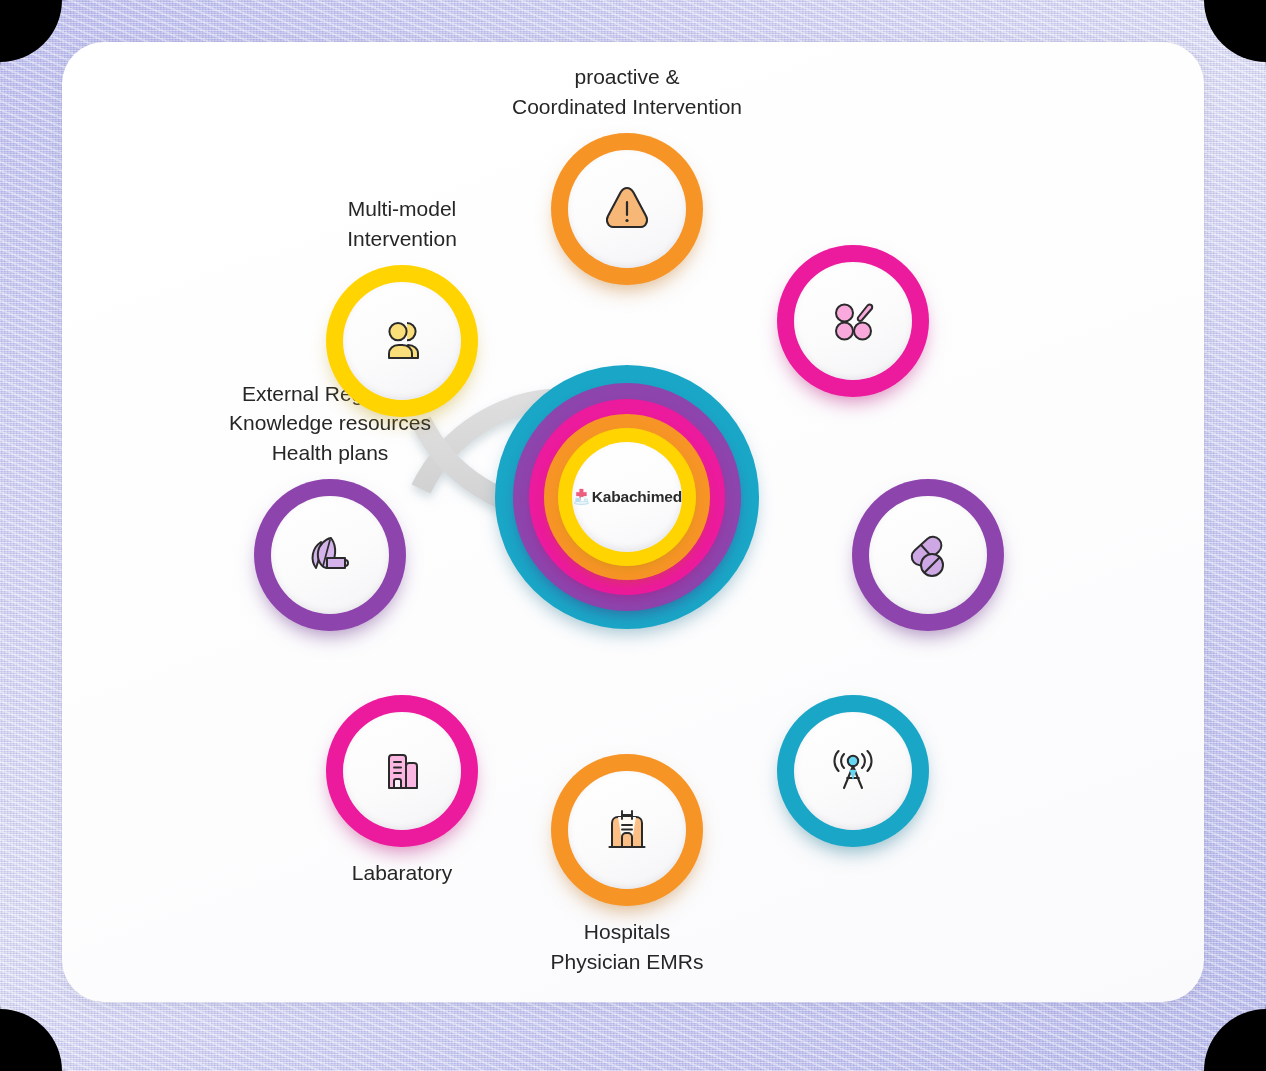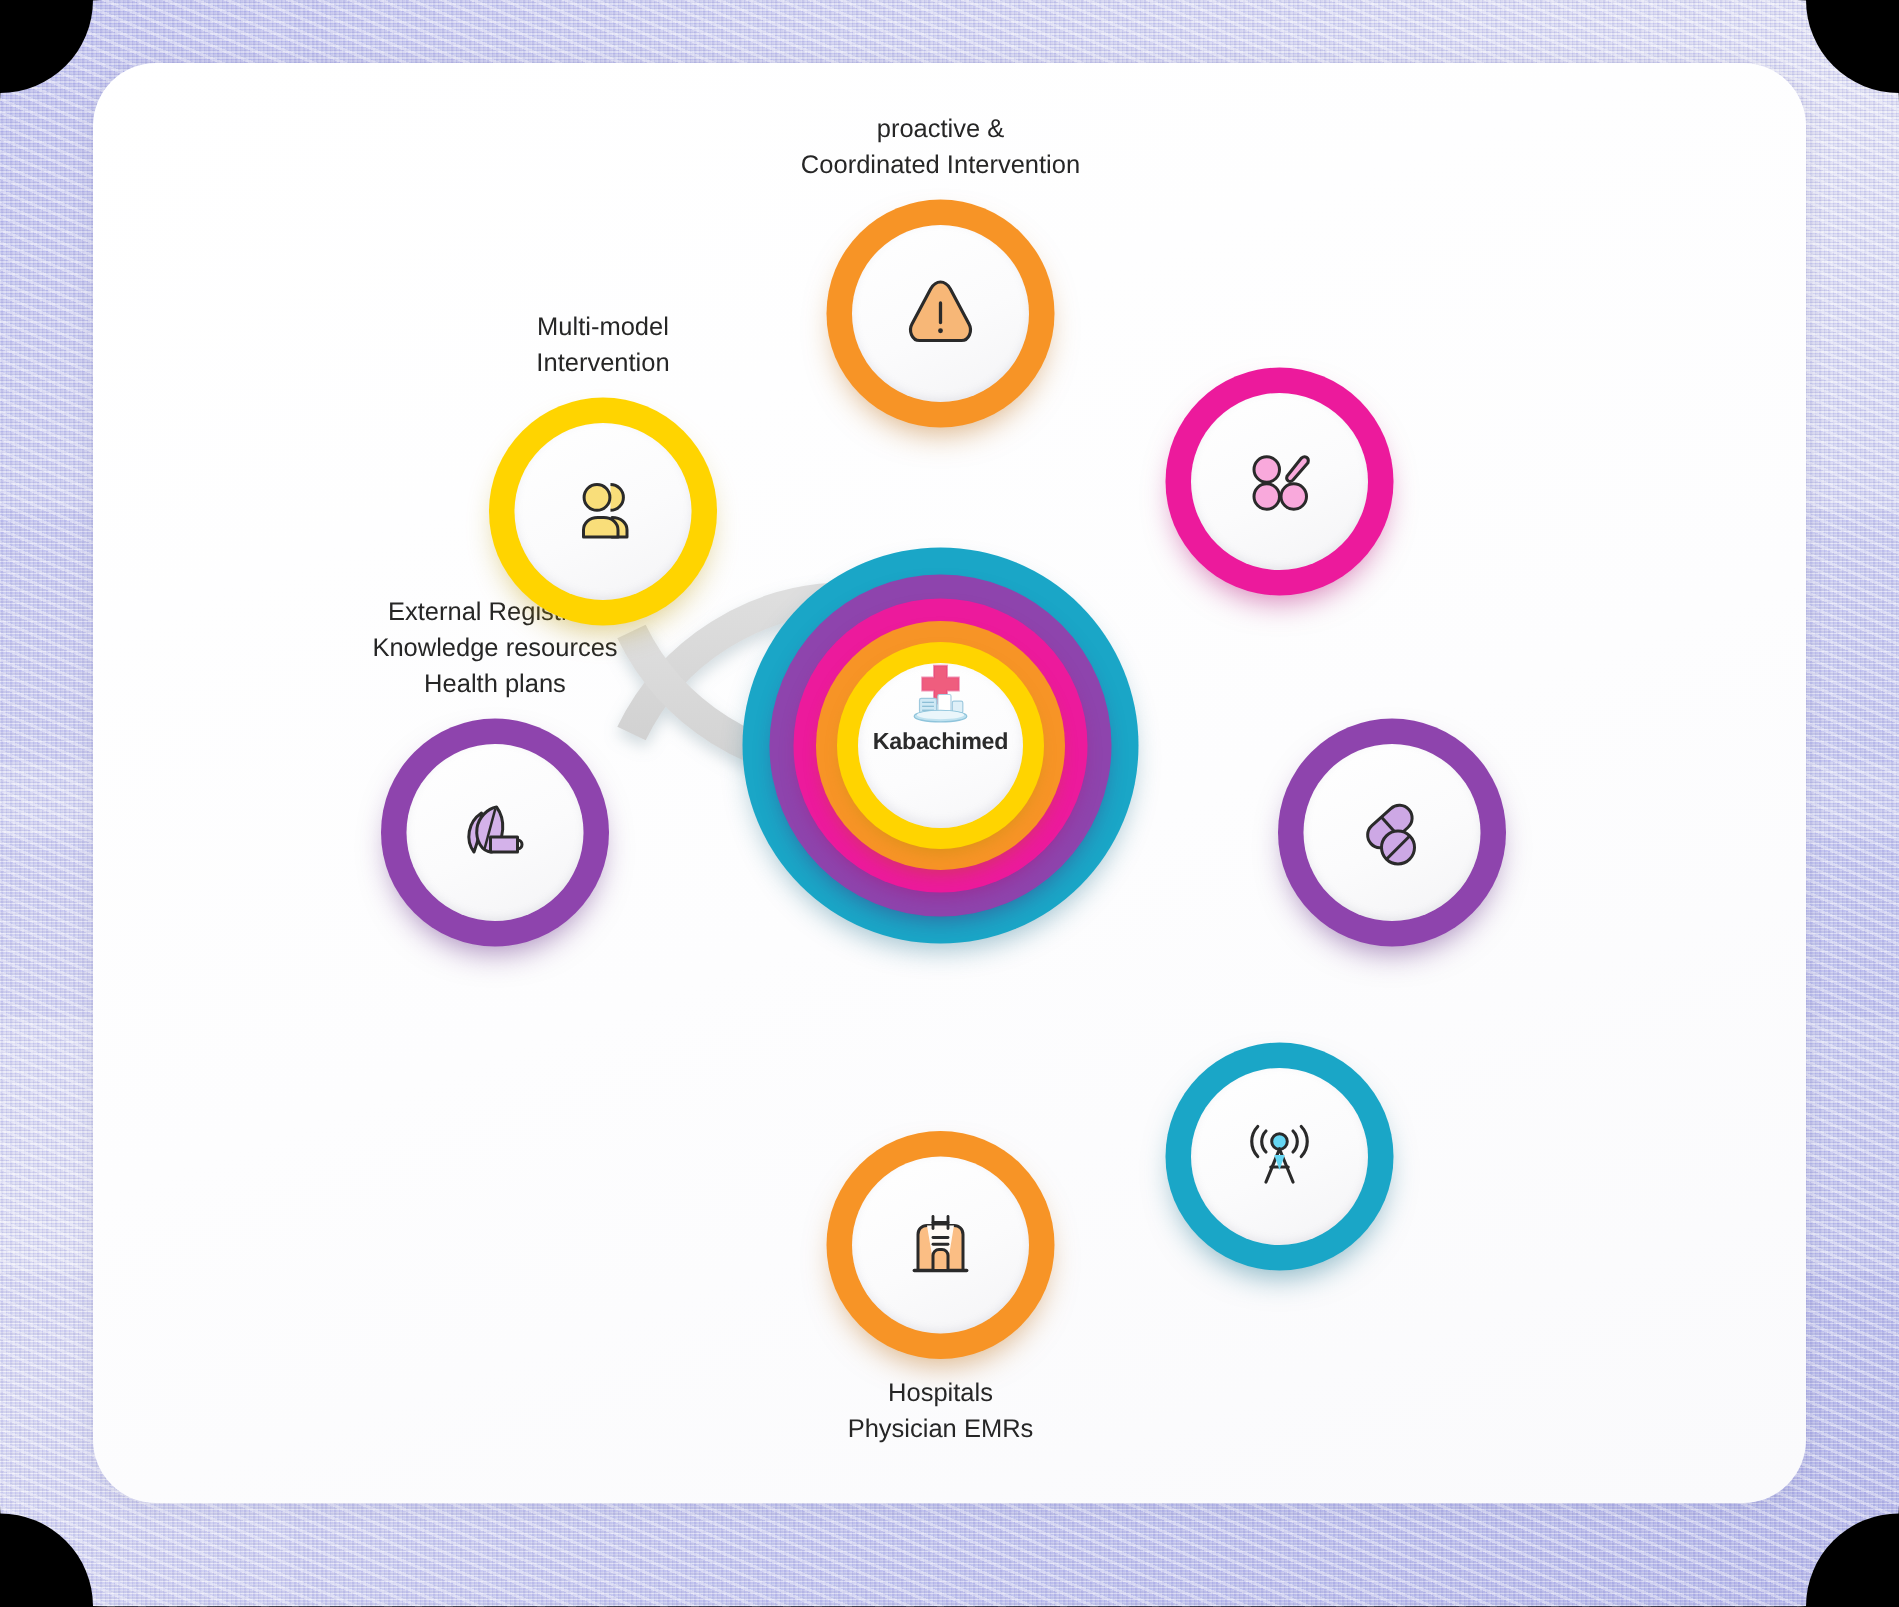--- a/index.html
+++ b/index.html
@@ -69,21 +69,21 @@
   }
   .r1{width:264px;height:264px;background:#1aa6c7;box-shadow:0 9px 18px -4px rgba(25,110,140,.38);}
   .r2{width:228px;height:228px;background:#8e44ad;box-shadow:0 7px 14px -4px rgba(80,30,110,.40);}
   .r3{width:196px;height:196px;background:#ec1a9c;box-shadow:0 6px 13px -4px rgba(170,10,110,.40);}
   .r4{width:166px;height:166px;background:#f79426;box-shadow:0 6px 12px -4px rgba(175,95,10,.40);}
   .r5{width:138px;height:138px;background:#ffd400;box-shadow:0 5px 11px -4px rgba(175,140,0,.42);}
   .r6{
     width:110px;height:110px;
     background:linear-gradient(160deg,#ffffff 0%,#fcfcfd 60%,#f6f6f8 100%);
     box-shadow:inset 0 -3px 7px rgba(160,160,180,.20);
-    display:flex;flex-direction:column;align-items:center;justify-content:flex-start;gap:1px;
+    display:flex;flex-direction:row;align-items:center;justify-content:flex-end;gap:1px;
   }
   #hub-logo-icon{width:46px;height:42px;margin-bottom:1px;}
   #hub-label{
     font-size:15.5px;font-weight:700;color:#2b2b2b;letter-spacing:-.2px;
     font-family:"Liberation Sans",sans-serif;
   }
 
   
   .node{position:absolute;transform:translate(-50%,-50%);}
   .node-circle{
@@ -94,21 +94,21 @@
     position:absolute;inset:17px;border-radius:50%;
     background:linear-gradient(155deg,#ffffff 0%,#fbfbfc 55%,#f4f4f6 100%);
     box-shadow:inset 0 -2px 6px rgba(150,150,170,.16);
     display:flex;align-items:center;justify-content:center;
   }
   .node-icon{position:relative;width:62px;height:62px;}
 
   .node-label{
     position:absolute;left:50%;transform:translateX(-50%);
     width:260px;text-align:center;
-    font-size:17px;line-height:1.42;color:#262626;
+    font-size:21px;line-height:1.42;color:#262626;
     font-family:"Liberation Sans",sans-serif;
     white-space:pre-line;
   }
   .label-above{bottom:calc(100% + 11px);}
   .label-below{top:calc(100% + 11px);}
 </style>
 </head>
 <body>
 
 <div id="frame"></div>
@@ -232,20 +232,35 @@
           <line x1="26" y1="12" x2="26" y2="20" stroke="#2a2a2a" stroke-width="1.9" stroke-linecap="round"></line>
           <line x1="36" y1="12" x2="36" y2="20" stroke="#2a2a2a" stroke-width="1.9" stroke-linecap="round"></line>
           <line x1="26" y1="16" x2="36" y2="16" stroke="#2a2a2a" stroke-width="1.9" stroke-linecap="round"></line>
         </svg>
       </div>
     </div>
     <div class="node-label label-below">Hospitals
 Physician EMRs</div>
   </div>
 
+  <div class="node" style="left:340px;top:729px;">
+    <div class="node-circle" style="background:#ec1a9c;box-shadow:0 10px 20px -6px rgba(180,10,115,.50);">
+      <div class="disc">
+        <svg class="node-icon" viewBox="0 0 62 62">
+          <path d="M18 48 L18 18 C18 16.3 19.3 15 21 15 L32 15 C33.7 15 35 16.3 35 18 L35 48 Z" fill="#fbb6e2" stroke="#2a2a2a" stroke-width="2" stroke-linejoin="round"></path>
+          <path d="M35 48 L35 26 C35 24.3 36.3 23 38 23 L43 23 C44.7 23 46 24.3 46 26 L46 48 Z" fill="#fbb6e2" stroke="#2a2a2a" stroke-width="2" stroke-linejoin="round"></path>
+          <line x1="23" y1="22" x2="30" y2="22" stroke="#2a2a2a" stroke-width="1.9" stroke-linecap="round"></line>
+          <line x1="23" y1="27.5" x2="30" y2="27.5" stroke="#2a2a2a" stroke-width="1.9" stroke-linecap="round"></line>
+          <line x1="23" y1="33" x2="30" y2="33" stroke="#2a2a2a" stroke-width="1.9" stroke-linecap="round"></line>
+          <path d="M23 48 L23 41 C23 39.9 23.9 39 25 39 L28 39 C29.1 39 30 39.9 30 41 L30 48 Z" fill="#fdf0f8" stroke="#2a2a2a" stroke-width="2" stroke-linejoin="round"></path>
+        </svg>
+      </div>
+    </div>
+    <div class="node-label label-below">Labaratory</div>
+  </div>
 
   <div class="node" style="left:268px;top:513px;">
     <div class="node-circle" style="background:#8e44ad;box-shadow:0 10px 20px -6px rgba(90,30,125,.50);">
       <div class="disc">
         <svg class="node-icon" viewBox="0 0 62 62">
           <path d="M17 44 C11 36 13 24 22 18 C22 28 20 36 17 44 Z" fill="#d4b2ea" stroke="#2a2a2a" stroke-width="2" stroke-linejoin="round"></path>
           <path d="M32 14 C38 22 38 36 29 44 C22 44 18 36 19 28 C20 21 26 15 32 14 Z" fill="#d4b2ea" stroke="#2a2a2a" stroke-width="2" stroke-linejoin="round"></path>
           <path d="M28 44 L46 44 L46 34 L28 34 Z" fill="#d4b2ea" stroke="#2a2a2a" stroke-width="2" stroke-linejoin="round"></path>
           <path d="M46 36 C50 36 50 42 46 42" fill="none" stroke="#2a2a2a" stroke-width="2" stroke-linecap="round"></path>
           <line x1="31" y1="16" x2="24" y2="42" stroke="#2a2a2a" stroke-width="1.7" stroke-linecap="round"></line>

